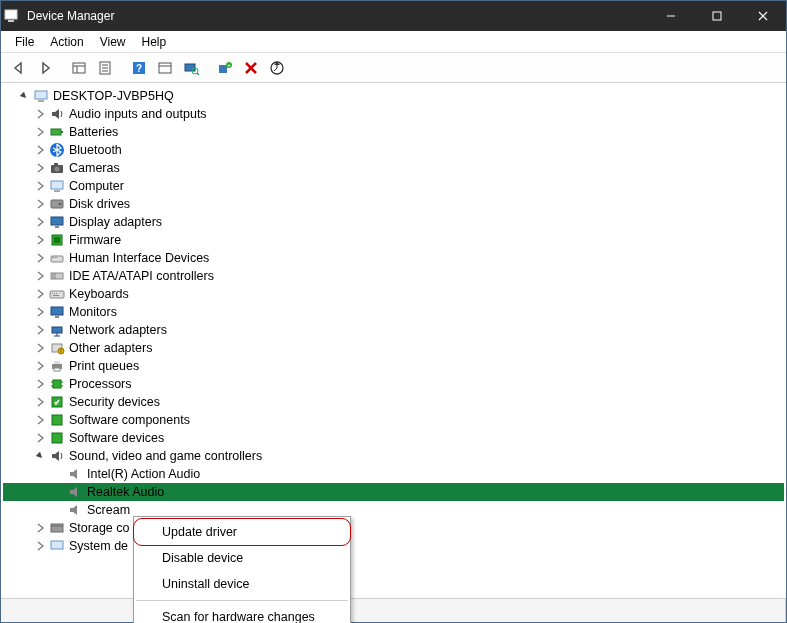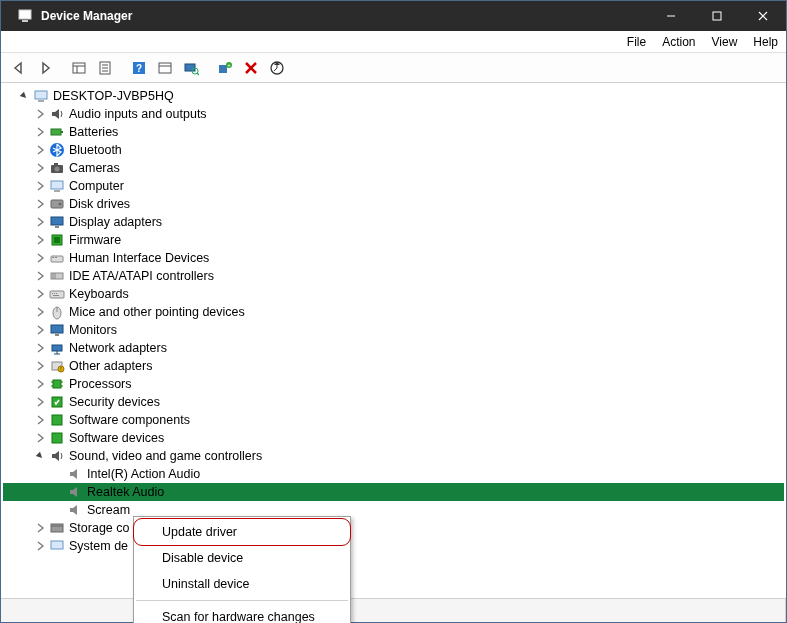--- a/index.html
+++ b/index.html
@@ -1,25 +1,25 @@
 <!DOCTYPE html>
 <html><head>
 <meta charset="utf-8">
 <style>
 * { margin: 0; padding: 0; box-sizing: border-box; font-family: "Segoe UI", Tahoma, sans-serif; }
 body { background: #fff; width: 787px; height: 623px; overflow: hidden; position: relative; }
 
 .window { width: 787px; height: 623px; border: 1px solid #4a6a8a; display: flex; flex-direction: column; background:#fff; }
 
-.titlebar { background: #2b2b2b; color: #fff; height: 30px; display: flex; align-items: center; padding-left: 16px; font-size: 12px; font-weight: bold; }
+.titlebar { background: #2b2b2b; color: #fff; height: 30px; display: flex; align-items: center; padding-left: 2px; font-size: 12px; }
 .titlebar .ticon { width:16px; height:16px; margin-right:8px; display:inline-block; }
 .titlebar .spacer { flex:1; }
 .titlebar .winbtn { width:46px; height:30px; display:flex; align-items:center; justify-content:center; color:#fff; font-size:12px; }
 
-.menubar { height:22px; background:#fff; border-bottom:1px solid #e0e0e0; display:flex; align-items:center; padding-left:6px; font-size:12px;justify-content:flex-end; }
+.menubar { height:22px; background:#fff; border-bottom:1px solid #e0e0e0; display:flex; align-items:center; padding-left:6px; font-size:12px; }
 .menubar .mitem { padding:2px 8px; }
 
 .toolbar { height:30px; background:#fdfdfd; border-bottom:1px solid #d0d0d0; display:flex; align-items:center; padding-left:6px; gap:2px; }
 .toolbar .tbtn { width:24px; height:24px; display:flex; align-items:center; justify-content:center; border:1px solid transparent; }
 .toolbar .tbtn.sep { width:6px; }
 .toolbar svg { width:16px; height:16px; }
 
 .tree-wrap { flex:1; overflow:auto; padding:4px 2px; font-size:12.5px; color:#000; position:relative; }
 .tree ul { list-style:none; padding-left:0; }
 .tree li { white-space:nowrap; }
@@ -355,36 +355,20 @@
               </li>
             <li>
                 <div class="row indent-2">
                   <span class="arrow">
                     <svg viewBox="0 0 10 10" width="10" height="10">
                       <path d="M3 1 L8 5 L3 9" fill="none" stroke="#777" stroke-width="1.3"></path>
                     </svg>
                   </span>
                   <span class="devicon">
                     <svg viewBox="0 0 16 16">
-                      <ellipse cx="8" cy="9" rx="4" ry="6" fill="#ddd" stroke="#888"></ellipse>
-                      <line x1="8" y1="3" x2="8" y2="8" stroke="#888"></line>
-                    </svg>
-                  </span>
-                  <span class="lbl">Mice and other pointing devices</span>
-                </div>
-              </li>
-            <li>
-                <div class="row indent-2">
-                  <span class="arrow">
-                    <svg viewBox="0 0 10 10" width="10" height="10">
-                      <path d="M3 1 L8 5 L3 9" fill="none" stroke="#777" stroke-width="1.3"></path>
-                    </svg>
-                  </span>
-                  <span class="devicon">
-                    <svg viewBox="0 0 16 16">
                       <rect x="2" y="3" width="12" height="8" fill="#3a79b8" stroke="#1a4a78"></rect>
                       <rect x="6" y="12" width="4" height="2" fill="#888"></rect>
                     </svg>
                   </span>
                   <span class="lbl">Monitors</span>
                 </div>
               </li>
             <li>
                 <div class="row indent-2">
                   <span class="arrow">
@@ -410,20 +394,37 @@
                     </svg>
                   </span>
                   <span class="devicon">
                     <svg viewBox="0 0 16 16">
                       <rect x="3" y="4" width="10" height="8" fill="#ddd" stroke="#888"></rect>
                       <circle cx="12" cy="11" r="3" fill="#e0b000" stroke="#a07000"></circle>
                       <text x="12" y="13" text-anchor="middle" font-size="5" fill="#000">!</text>
                     </svg>
                   </span>
                   <span class="lbl">Other adapters</span>
+                </div>
+              </li>
+            <li>
+                <div class="row indent-2">
+                  <span class="arrow">
+                    <svg viewBox="0 0 10 10" width="10" height="10">
+                      <path d="M3 1 L8 5 L3 9" fill="none" stroke="#777" stroke-width="1.3"></path>
+                    </svg>
+                  </span>
+                  <span class="devicon">
+                    <svg viewBox="0 0 16 16">
+                      <rect x="3" y="6" width="10" height="5" fill="#888"></rect>
+                      <rect x="5" y="3" width="6" height="3" fill="#ddd"></rect>
+                      <rect x="5" y="10" width="6" height="3" fill="#fff" stroke="#888"></rect>
+                    </svg>
+                  </span>
+                  <span class="lbl">Print queues</span>
                 </div>
               </li>
             <li>
                 <div class="row indent-2">
                   <span class="arrow">
                     <svg viewBox="0 0 10 10" width="10" height="10">
                       <path d="M3 1 L8 5 L3 9" fill="none" stroke="#777" stroke-width="1.3"></path>
                     </svg>
                   </span>
                   <span class="devicon">

